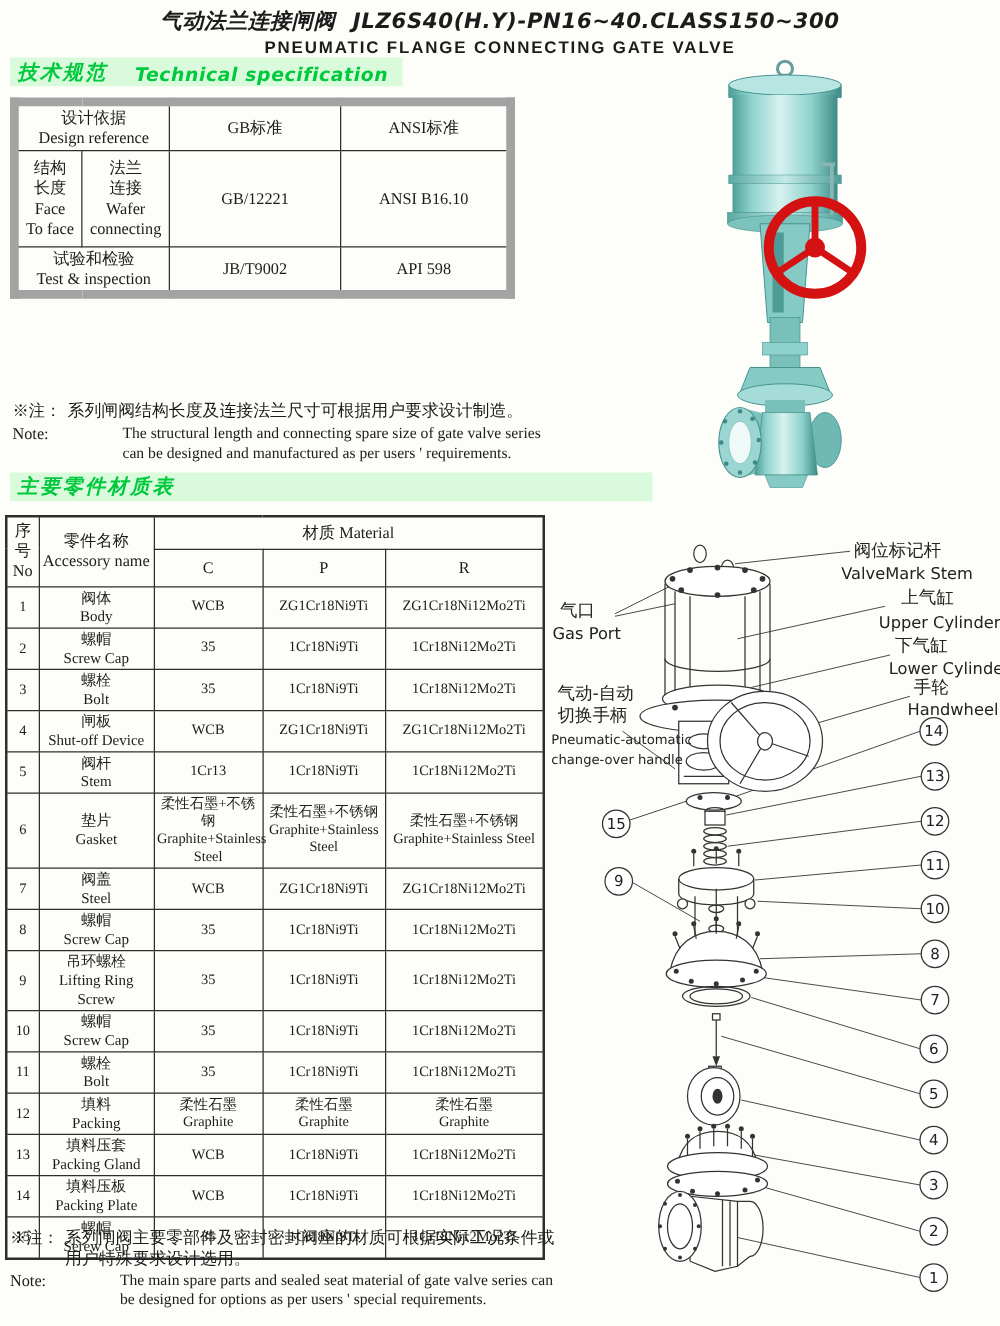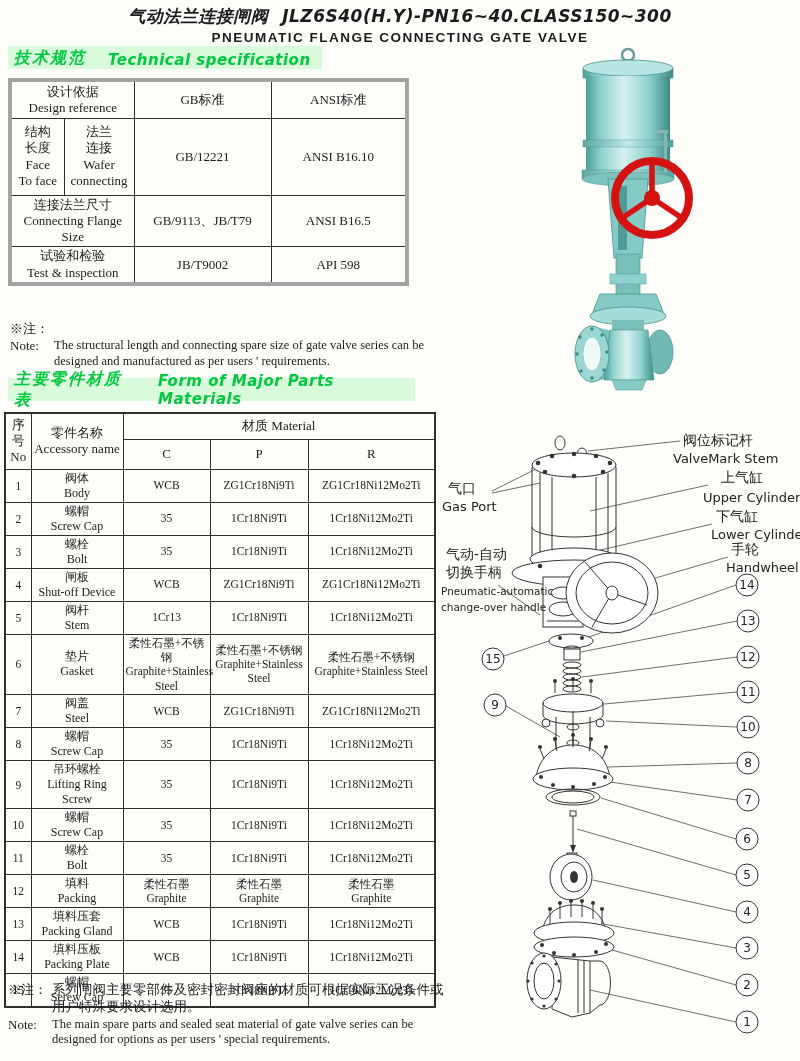--- a/index.html
+++ b/index.html
@@ -14,40 +14,40 @@
   .subtitle{font-family:"Liberation Sans","DejaVu Sans",sans-serif;font-weight:bold;font-size:13.5px;
             letter-spacing:1.5px;margin-top:2px;}
 
   
   .banner{position:absolute;height:23px;background:#d9fbdc;display:flex;align-items:center;
           font-family:"DejaVu Sans","Liberation Sans",sans-serif;font-style:italic;font-weight:bold;
           color:#00c93e;padding-left:6px;box-sizing:border-box;}
   .banner .cn{font-size:16px;margin-right:22px;letter-spacing:2px;}
   .banner .en{font-size:15px;letter-spacing:.5px;}
   #banner-spec{left:8px;top:46px;width:314px;align-items:flex-end;}
-  #banner-mat{left:8px;top:378px;width:407px;}
+  #banner-mat{left:8px;top:378px;width:514px;}
 
   
   table{border-collapse:collapse;table-layout:fixed;}
   td,th{border:1px solid #2e2e2e;text-align:center;vertical-align:middle;
         font-weight:normal;padding:1px 2px;box-sizing:border-box;}
   .pre{white-space:pre-line;line-height:1.25;}
-  #spec-table{position:absolute;left:8px;top:78px;width:397px;border:4px solid #a3a3a3;}
+  #spec-table{position:absolute;left:8px;top:78px;width:397px;border:7px solid #a3a3a3;}
   #spec-table td{font-size:13px;}
   #mat-table{position:absolute;left:4px;top:412px;width:432px;border:2px solid #2e2e2e;}
   #mat-table th{font-size:13px;}
   #mat-table td{font-size:11.5px;}
   #mat-table td.name{font-size:12px;}
 
   
   .note{position:absolute;font-size:13px;line-height:1.25;}
   .note .row{display:flex;align-items:flex-start;}
   .note .lab{flex:0 0 44px;white-space:nowrap;}
   .note .cn-text{font-size:13.5px;}
-  .note .en-row{margin-top:1px;}
+  .note .en-row{margin-top:1px;gap:44px;}
   .note .en-text{font-size:12.5px;}
   #note1{left:10px;top:321px;width:428px;}
   #note2{left:8px;top:982px;width:448px;}
 
   
   #photo{position:absolute;left:552px;top:46px;}
   #diagram{position:absolute;left:440px;top:425px;}
   .ln{fill:none;stroke:#333;stroke-width:1;}
   .lnw{fill:#fff;stroke:#333;stroke-width:1;}
   .leader{fill:none;stroke:#4a4a4a;stroke-width:.8;}
@@ -93,48 +93,42 @@
 长度
 Face
 To face</td>
       <td class="pre">法兰
 连接
 Wafer
 connecting</td>
       <td>GB/12221</td>
       <td>ANSI B16.10</td>
     </tr>
-    <tr style="height:41px">
-      <td colspan="2" class="pre">连接法兰尺寸
-Connecting Flange Size</td>
-      <td>GB/9113、JB/T79</td>
-      <td>ANSI B16.5</td>
-    </tr>
     <tr style="height:35px">
       <td colspan="2" class="pre">试验和检验
 Test &amp; inspection</td>
       <td>JB/T9002</td>
       <td>API 598</td>
     </tr>
   </tbody>
     </table>
 
   <div class="note" id="note1">
     <div class="row">
       <span class="lab">※注：</span>
+      <span class="cn-text">系列闸阀结构长度及连接法兰尺寸可根据用户要求设计制造。</span>
     </div>
     <div class="row en-row">
       <span class="lab">Note:</span>
       <span class="en-text">The structural length and connecting spare size of gate valve series can be designed and manufactured as per users ' requirements.</span>
     </div>
   </div>
 
   <div class="banner" id="banner-mat">
     <span class="cn">主要零件材质表</span>
-    <span class="en">Form of Major Parts Materials</span>
   </div>
 
   <table id="mat-table">
     <colgroup>
         <col style="width:26px">
         <col style="width:92px">
         <col style="width:87px">
         <col style="width:98px">
         <col style="width:127px">
       </colgroup>

